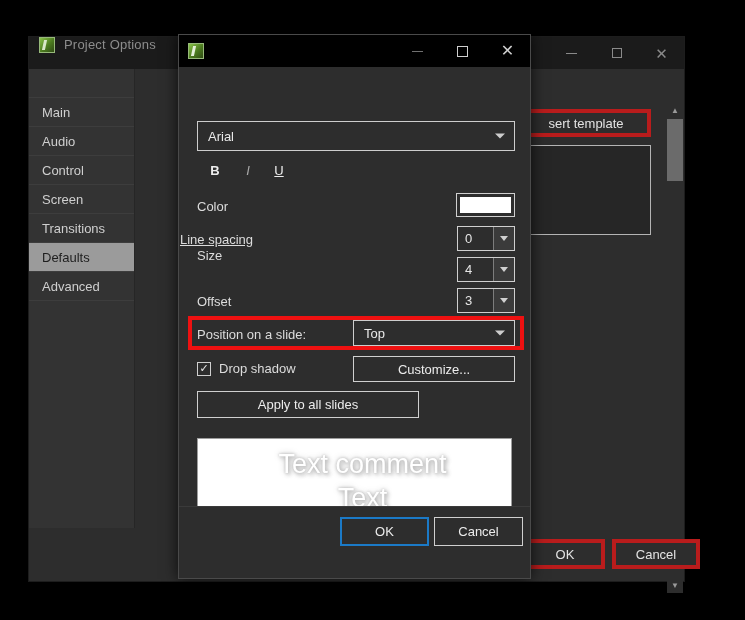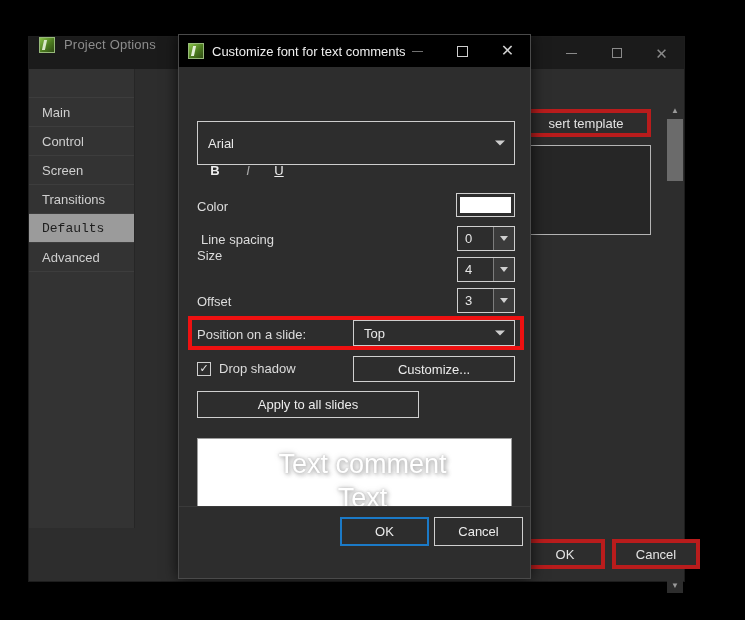--- a/index.html
+++ b/index.html
@@ -43,21 +43,21 @@
   
   .bg-sidebar {
     position:absolute; left:0; top:32px; width:106px; height:493px;
     background:#333333; border-right:1px solid #262626;
   }
   .bg-side-item {
     height: 29px; display:flex; align-items:center; padding-left:13px;
     color:#cfcfcf; font-size:13px; border-bottom:1px solid #3d3d3d;
   }
   .bg-side-item.spacer { color: transparent; }
-  .bg-side-item.active { background:#9b9b9b; color:#1e1e1e;font-family:Liberation Mono, monospace; }
+  .bg-side-item.active { background:#9b9b9b; color:#1e1e1e; }
 
   
   .bg-content { position:absolute; left:106px; top:32px; right:0; height:493px; background:#2d2d2d; }
   .bg-section-label { position:absolute; color:#3f8fd0; font-size:12px; }
   .bg-box { position:absolute; border:1px solid #b4b4b4; background:#2d2d2d; }
   .bg-box.dark { background:#262626; }
   .bg-blue-box { position:absolute; border:2px solid #1b7ac7; background:#4a5257; }
   .bg-btn {
     position:absolute; border:4px solid #b91c1c; background:#2d2d2d; color:#e3e3e3;
     font-size:13px; display:flex; align-items:center; justify-content:center;
@@ -181,20 +181,23 @@
           </div>
       </div>
     </div>
 
     <div class="bg-sidebar">
       <div class="bg-side-item spacer">&nbsp;</div>
       <div class="bg-side-item">
           <span>Main</span>
         </div>
       <div class="bg-side-item">
+          <span>Audio</span>
+        </div>
+      <div class="bg-side-item">
           <span>Control</span>
         </div>
       <div class="bg-side-item">
           <span>Screen</span>
         </div>
       <div class="bg-side-item">
           <span>Transitions</span>
         </div>
       <div class="bg-side-item active">
           <span>Defaults</span>
@@ -240,58 +243,57 @@
       <div class="bg-btn" style="left:583px; top:11px; width:88px; height:30px;">
         <span>Cancel</span>
       </div>
     </div>
   </div>
 
   <div class="dlg">
 
     <div class="dlg-titlebar">
       <span class="dlg-title-icon"></span>
-      <span class="dlg-title-text">Customize font for text comments</span>
       <div class="dlg-winbtns">
         <div class="dlg-winbtn">
             <span class="gl-min"></span>
           </div>
         <div class="dlg-winbtn">
             <span class="gl-max"></span>
           </div>
         <div class="dlg-winbtn">
             <span class="gl-close">✕</span>
           </div>
       </div>
     </div>
 
     <div class="dlg-body">
 
-      <div class="fld-combo" style="left:18px; top:54px; width:318px; height:44px;">
+      <div class="fld-combo" style="left:18px; top:54px; width:318px; height:30px;">
         <span>Arial</span>
         <span class="caret"></span>
       </div>
 
       <div class="style-btn b" style="left:26px; top:96px;">
         <span>B</span>
       </div>
       <div class="style-btn i" style="left:59px; top:96px;">
         <span>I</span>
       </div>
       <div class="style-btn u" style="left:90px; top:96px;">
         <span>U</span>
       </div>
 
 
       <span class="lbl" style="left:18px; top:132px;">Color</span>
       <div class="color-swatch" style="left:277px; top:126px; width:59px; height:24px;">
         <div class="inner"></div>
       </div>
 
-      <span class="lbl" style="left:22px; top:165px;">Line spacing</span>
+      <span class="lbl" style="left:1px; top:165px;text-decoration:underline;">Line spacing</span>
       <div class="spin" style="left:278px; top:159px; width:58px; height:25px;">
         <span class="val">0</span>
         <span class="btn"></span>
       </div>
 
       <span class="lbl" style="left:18px; top:181px;">Size</span>
       <div class="spin" style="left:278px; top:190px; width:58px; height:25px;">
         <span class="val">4</span>
         <span class="btn"></span>
       </div>

